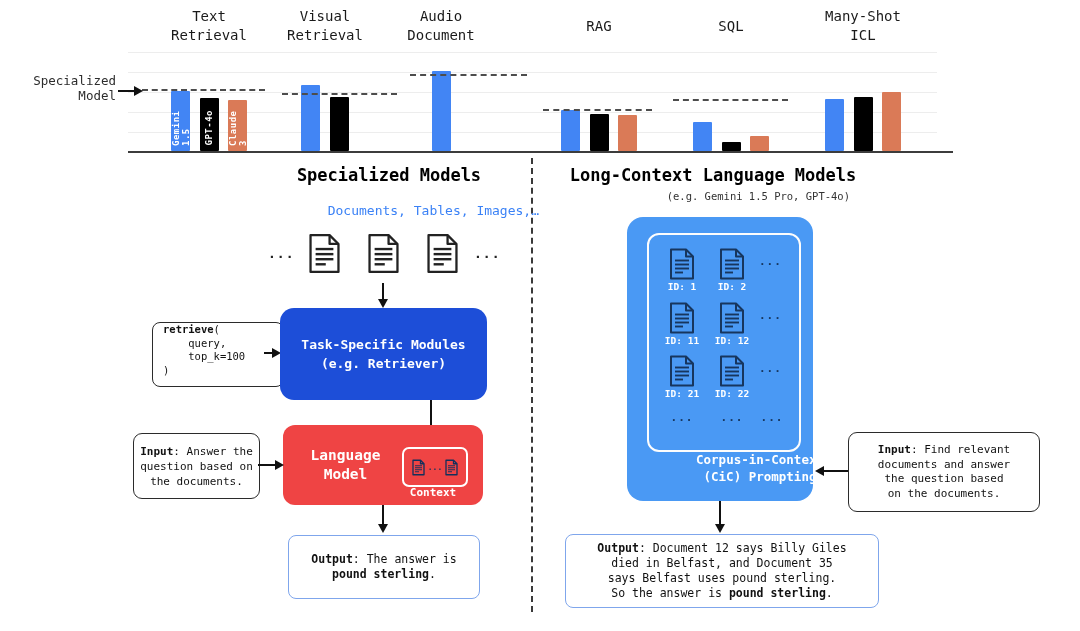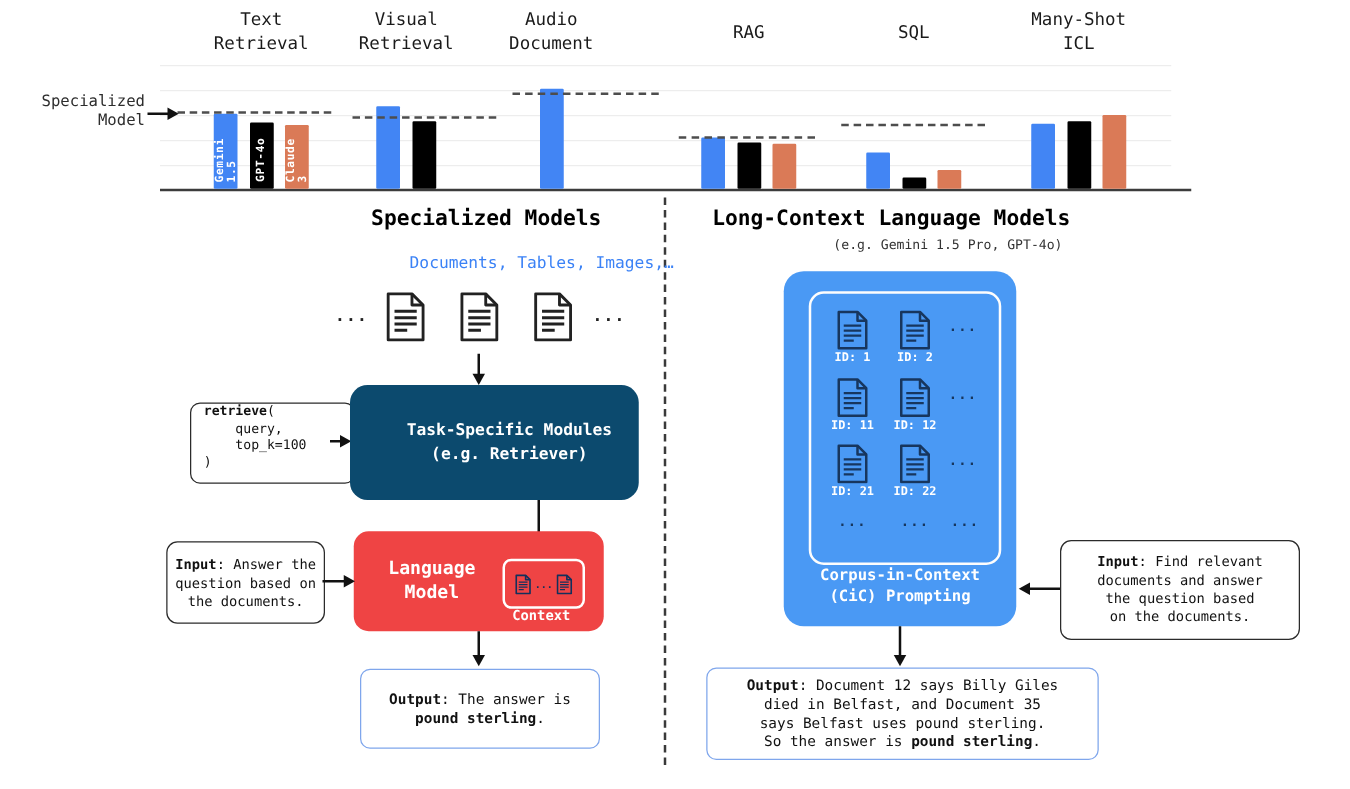--- a/index.html
+++ b/index.html
@@ -153,21 +153,21 @@
   <div class="code-box" style="left:152px;top:322px;width:120px;height:63px;">
       <span class="pre"><b>retrieve</b><span>(
     query,
     top_k=100
 )</span></span>
     </div>
 
   <div class="lh" style="left:264px;top:352px;width:9px;"></div>
   <div class="ah-right" style="left:272px;top:348px;"></div>
 
-  <div class="big-box pre" style="left:280px;top:308px;width:207px;height:92px;background:#0c4a6e;font-size:13px;line-height:19px;padding-left:24px;">Task-Specific Modules
+  <div class="big-box pre" style="left:280px;top:308px;width:207px;height:92px;background:#1d4ed8;font-size:13px;line-height:19px;">Task-Specific Modules
 (e.g. Retriever)</div>
 
   <div class="lv" style="left:430px;top:400px;height:38px;"></div>
   <div class="ah-down" style="left:426px;top:436px;"></div>
 
   <div class="abs" style="left:283px;top:425px;width:200px;height:80px;background:#ef4444;border-radius:12px;">
     <div class="abs ctr pre" style="left:0;top:0;width:125px;height:80px;color:#fff;font-weight:bold;font-size:14.5px;line-height:19px;">Language
 Model</div>
     <div class="abs ctr" style="left:119px;top:22px;width:62px;height:36px;border:2px solid #fff;border-radius:7px;gap:3px;">
       <span class="doc-mini">
@@ -283,21 +283,21 @@
     <line x1="6" y1="20.5" x2="20" y2="20.5" stroke="currentColor" stroke-width="1.9"></line>
     <line x1="6" y1="24.5" x2="14" y2="24.5" stroke="currentColor" stroke-width="1.9"></line>
           </svg>
           <span class="doc-id">ID: 22</span>
         </div>
         <span class="cdots" style="left:110px;top:127px;">...</span>
         <span class="cdots" style="left:20px;top:176px;width:26px;text-align:center;">...</span>
         <span class="cdots" style="left:70px;top:176px;width:26px;text-align:center;">...</span>
         <span class="cdots" style="left:110px;top:176px;width:26px;text-align:center;">...</span>
       </div>
-    <div class="abs ctr pre" style="left:0;top:235px;width:186px;color:#fff;font-weight:bold;font-size:12.5px;line-height:16.5px;">Corpus-in-Context
+    <div class="abs ctr pre" style="left:0;top:235px;width:186px;color:#fff;font-weight:bold;font-size:12.5px;line-height:16.5px;padding-left:40px;">Corpus-in-Context
 (CiC) Prompting</div>
   </div>
 
   <div class="lv" style="left:719px;top:501px;height:25px;"></div>
   <div class="ah-down" style="left:715px;top:524px;"></div>
 
   <div class="io-box" style="left:848px;top:432px;width:190px;height:78px;font-size:11px;line-height:14.5px;">
     <span class="preline"><b>Input</b><span>: Find relevant
 documents and answer
 the question based

